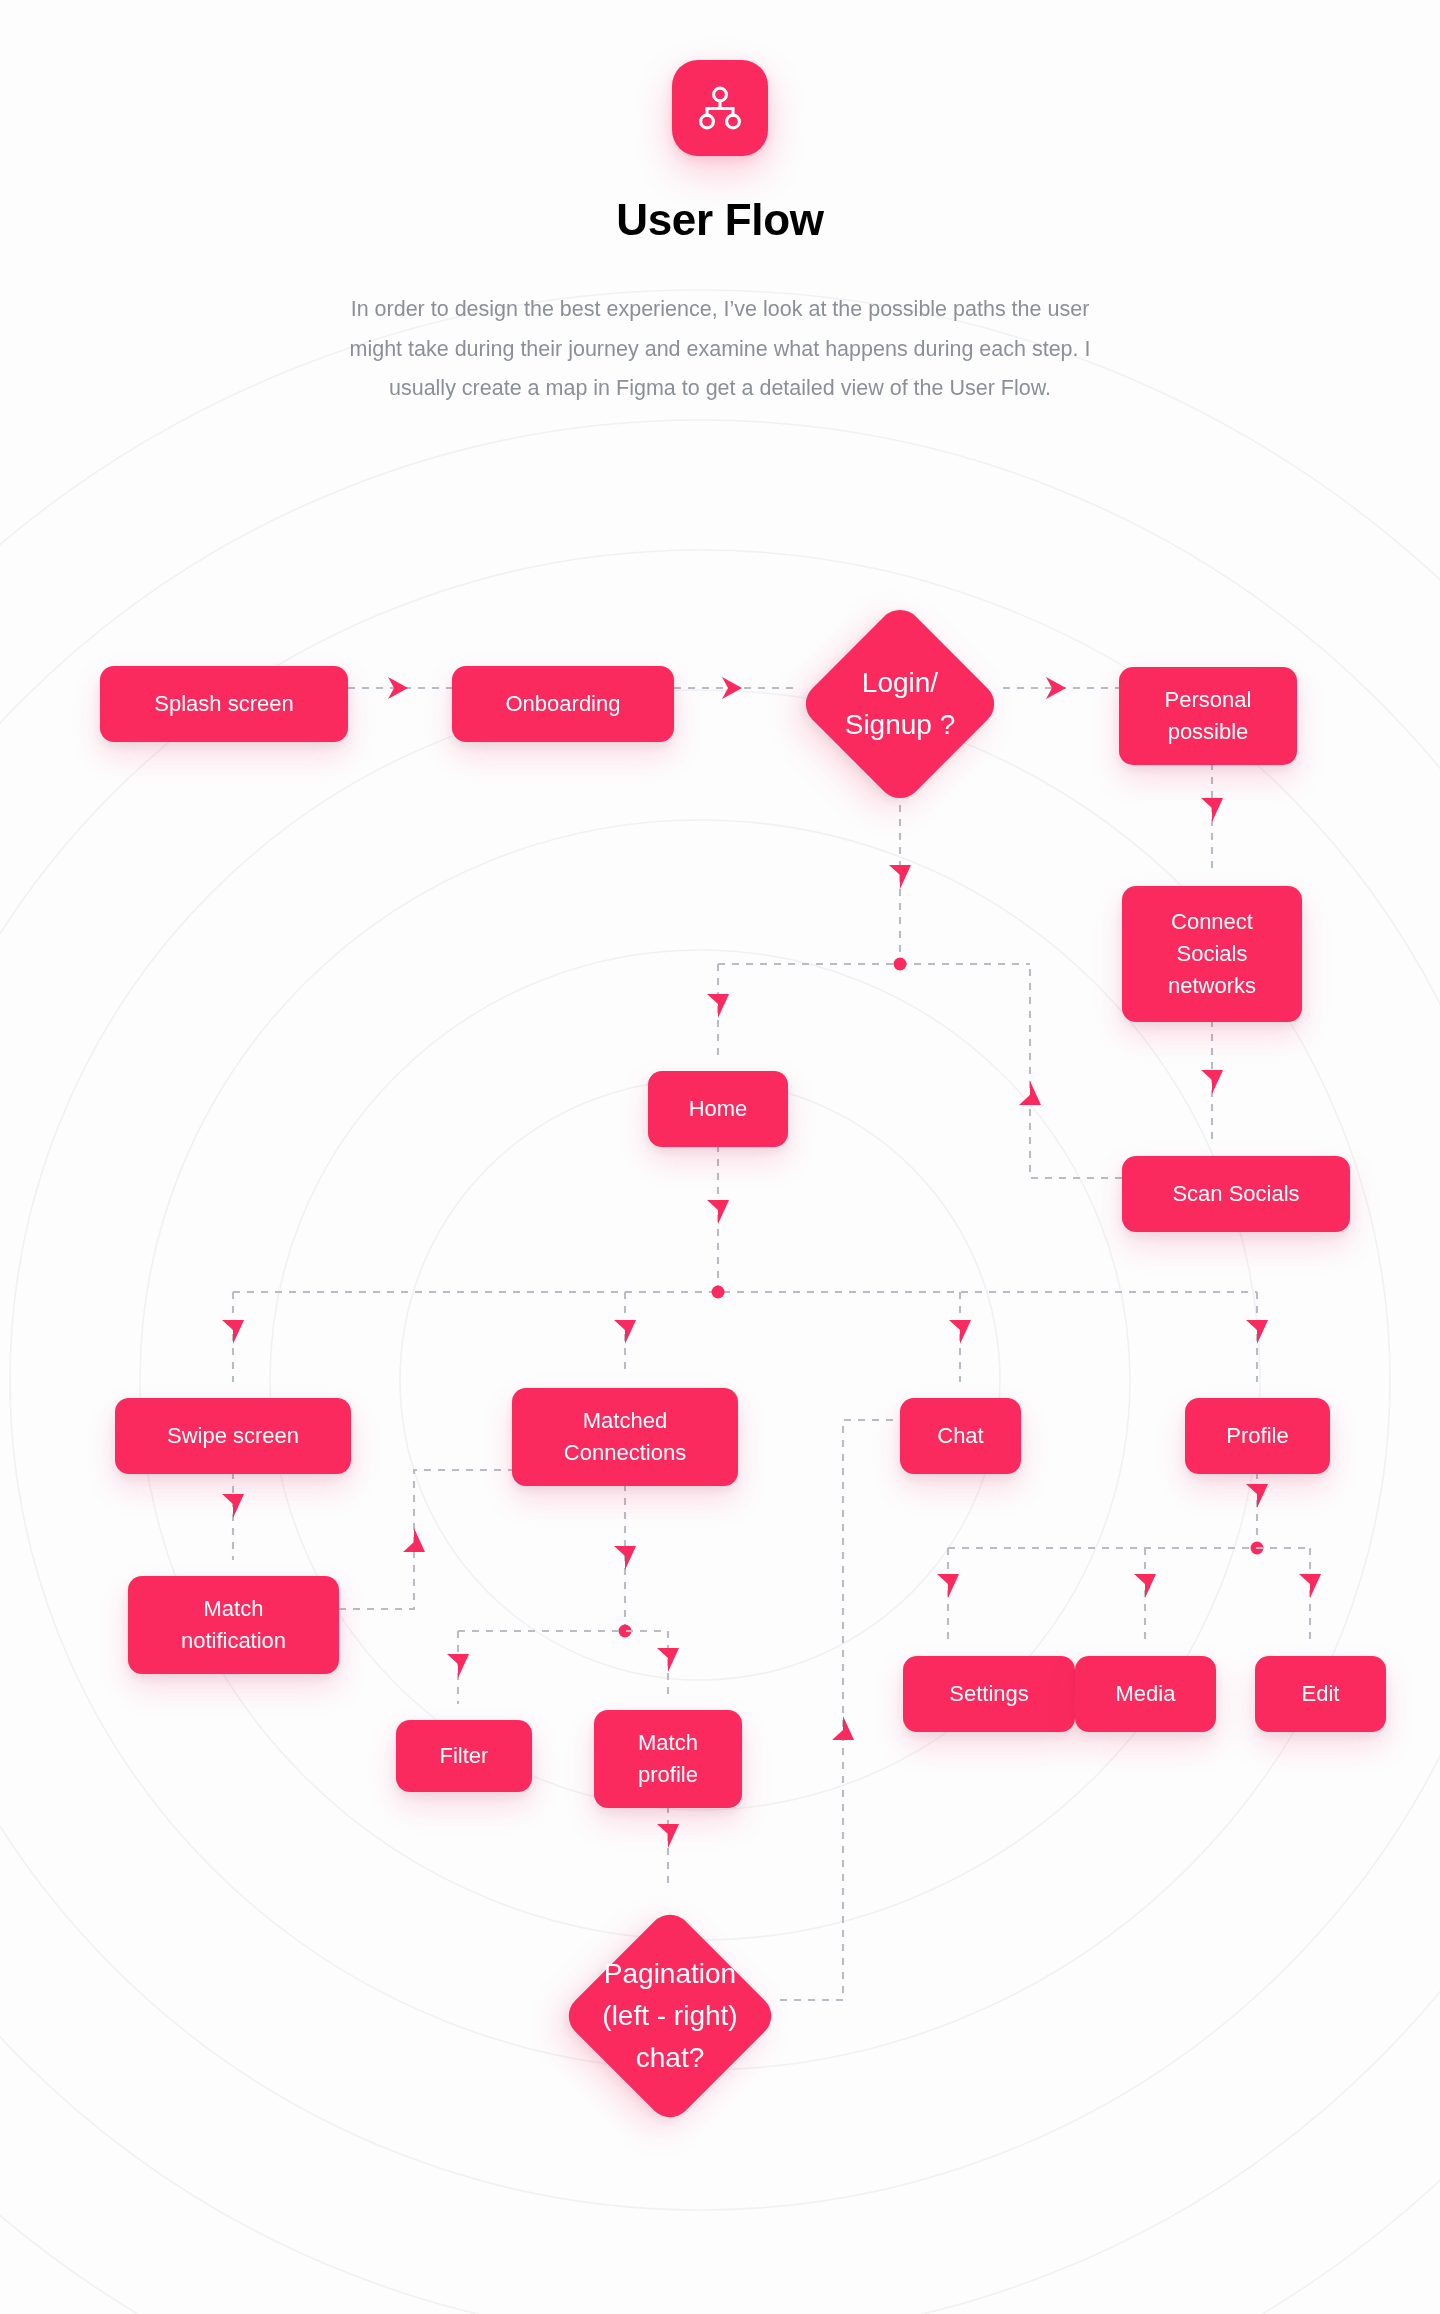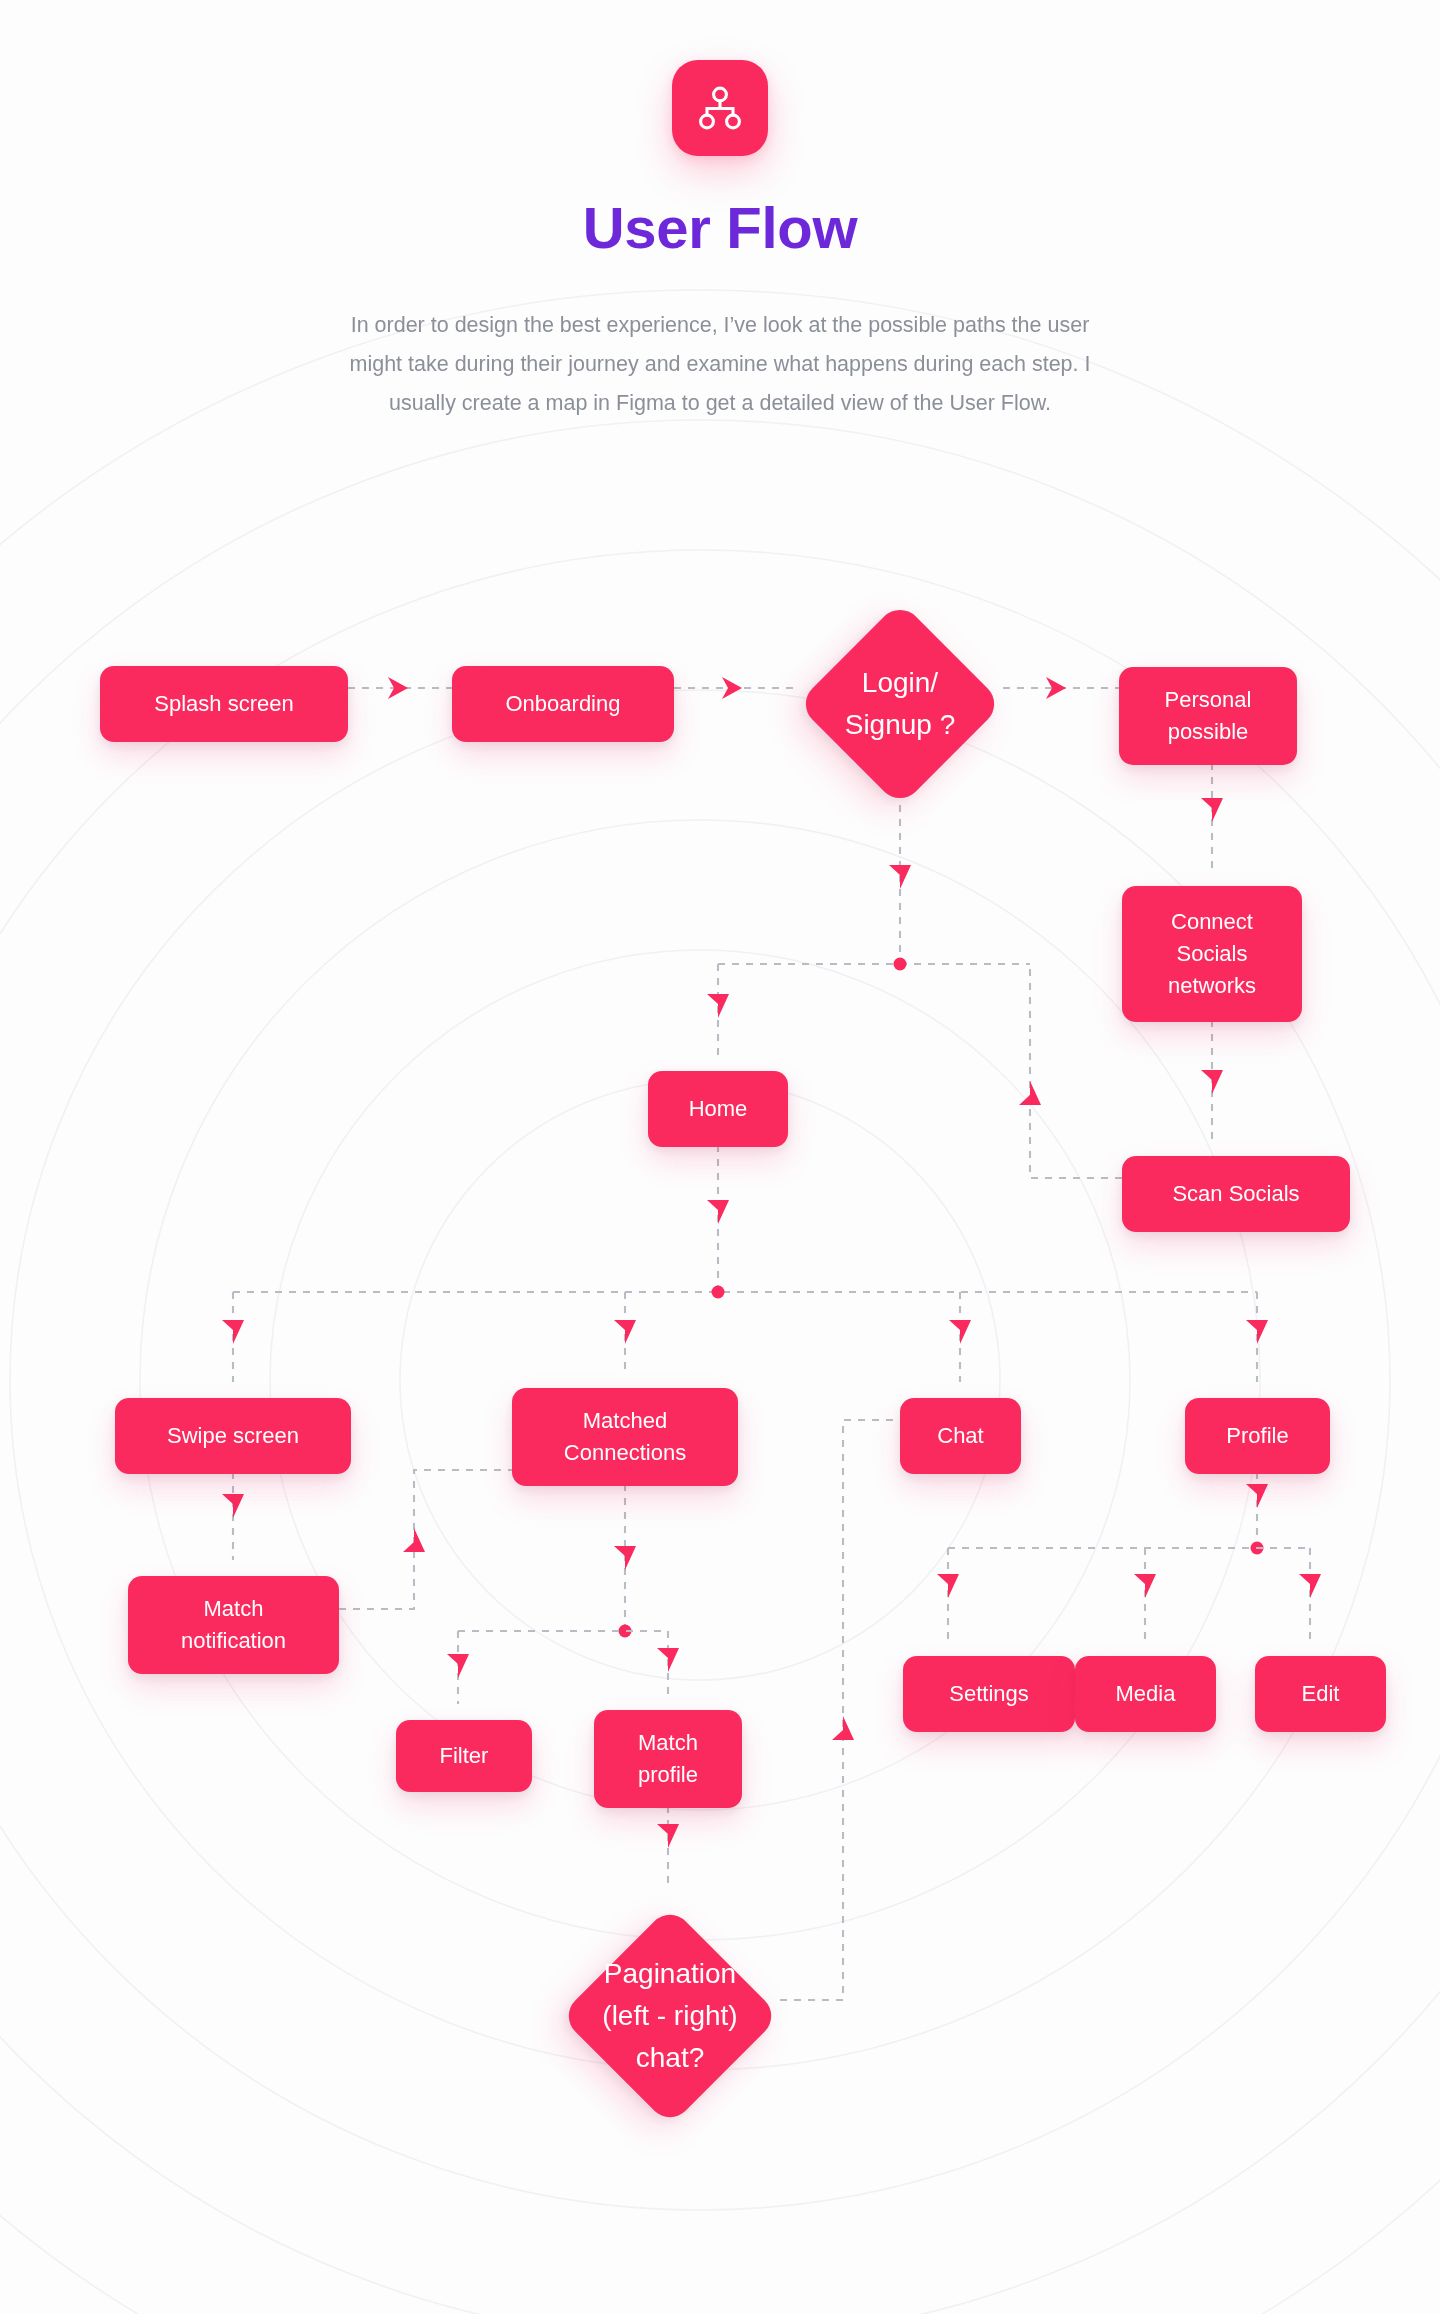--- a/index.html
+++ b/index.html
@@ -42,23 +42,23 @@
     display: flex;
     align-items: center;
     justify-content: center;
     box-shadow: 0 16px 38px rgba(250,42,94,0.22),
                 0 4px 12px rgba(250,42,94,0.14);
   }
   .icon-badge svg { display: block; }
 
   .page-title {
     margin: 40px 0 0 0;
-    font-size: 58px;
+    font-size: 44px;
     font-weight: 700;
-    color: #6d28d9;
+    color: #000000;
     letter-spacing: -0.3px;
     line-height: 1.1;
   }
   .page-desc {
     margin: 46px auto 0 auto;
     width: 760px;
     font-size: 21.5px;
     line-height: 1.83;
     color: #8b8f98;
     text-align: center;

